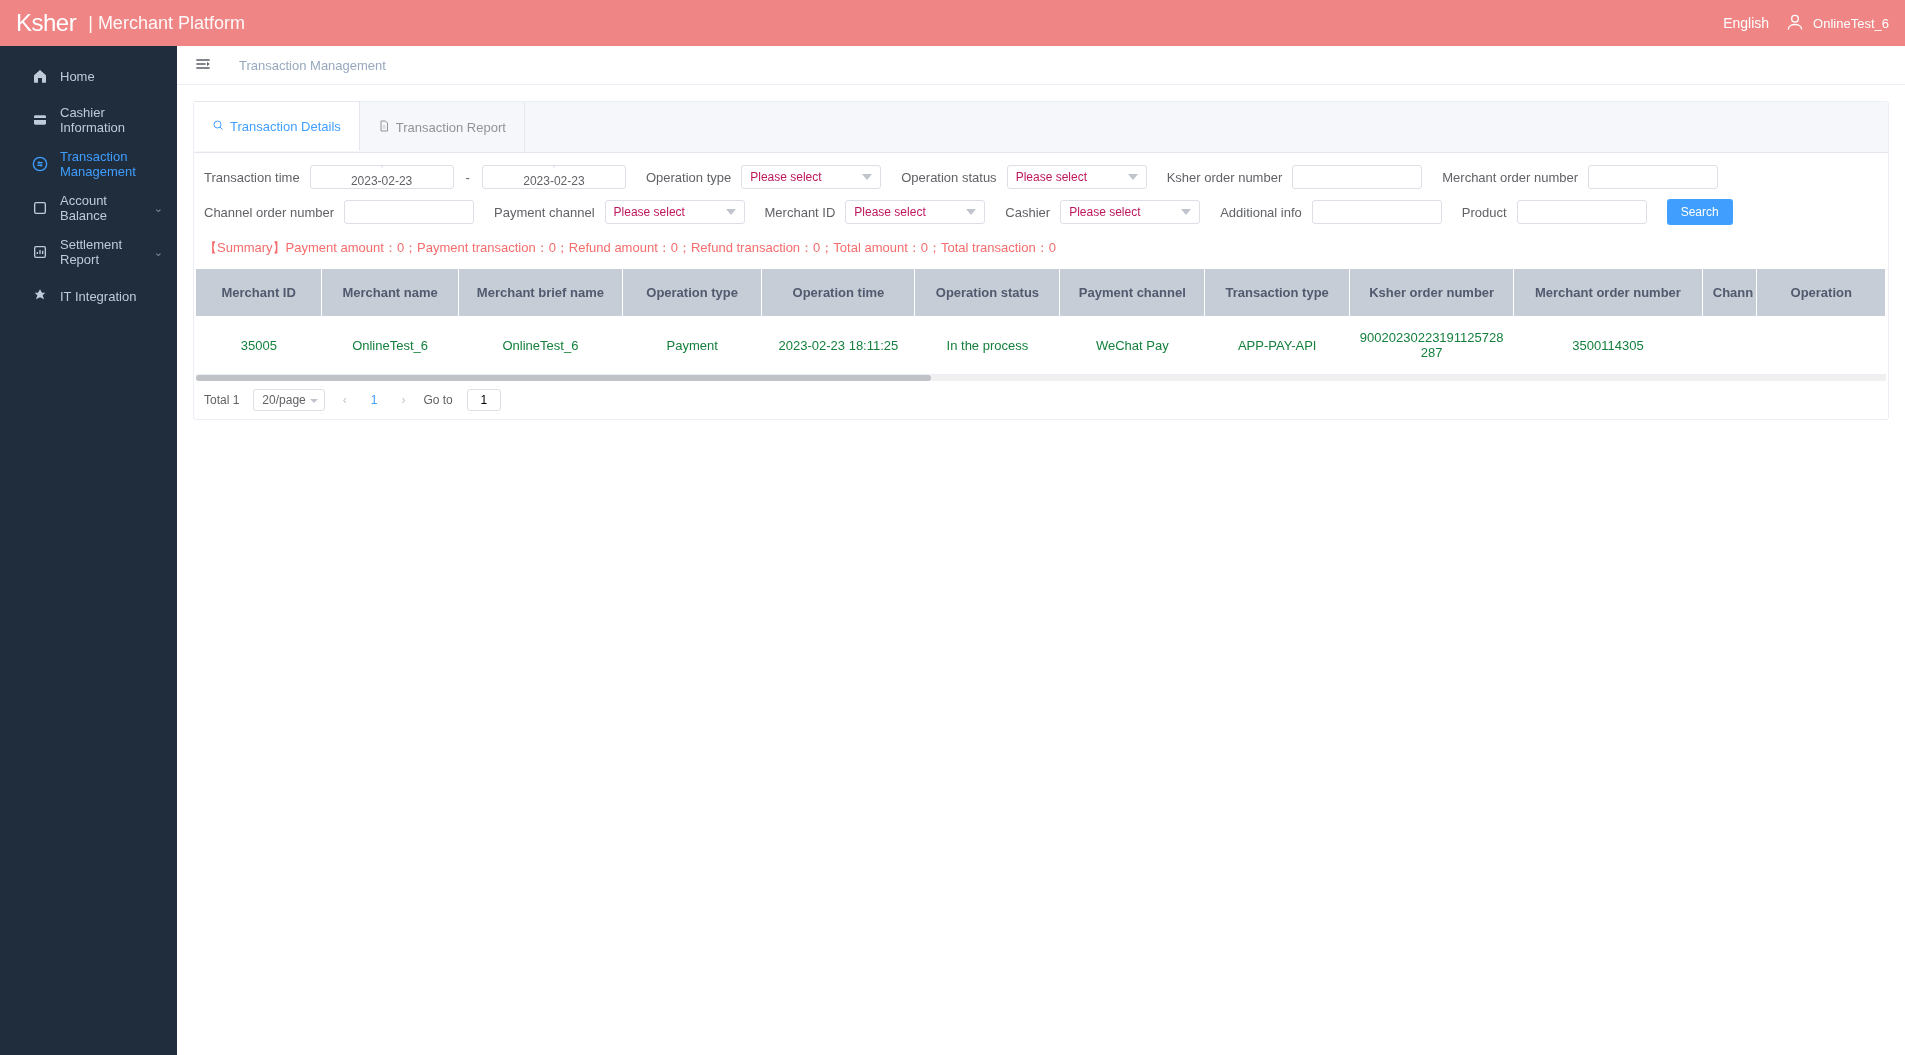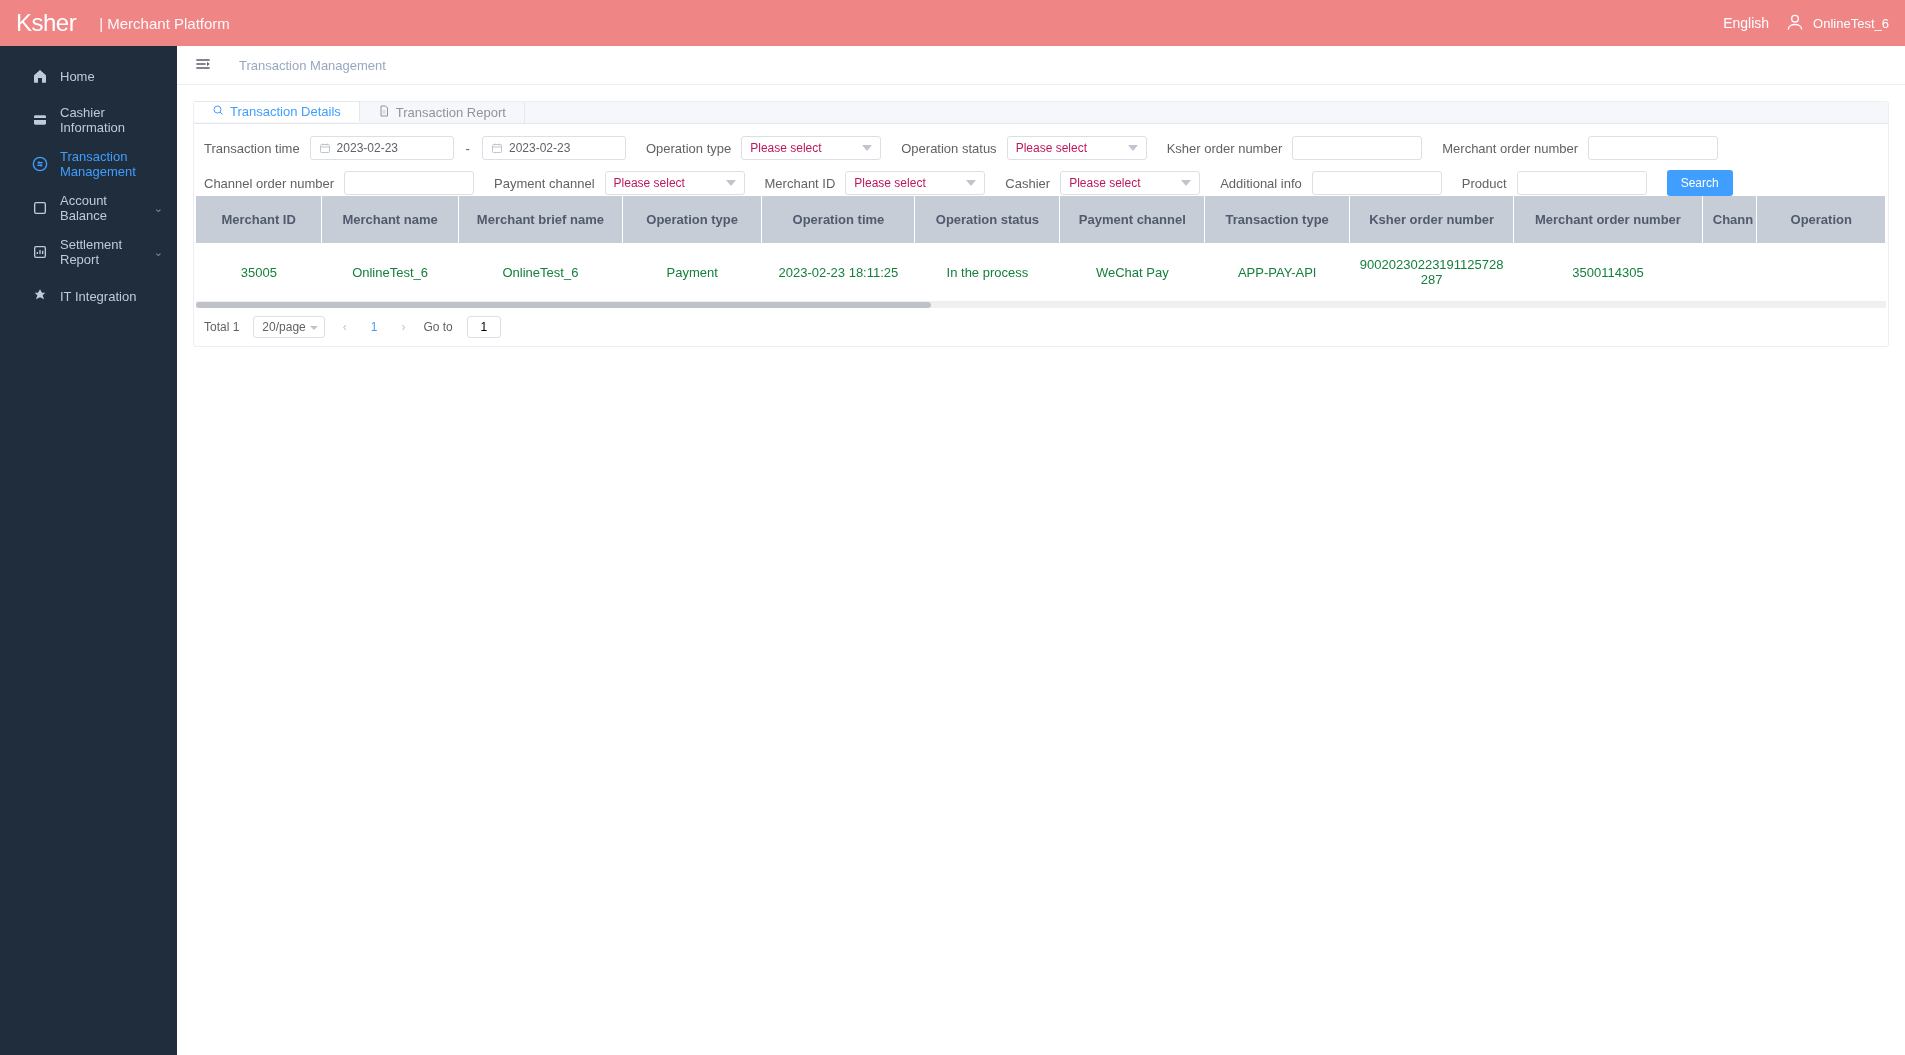--- a/index.html
+++ b/index.html
@@ -7,21 +7,21 @@
   
   .header {
     background: #ef8585;
     height: 46px;
     display: flex;
     align-items: center;
     padding: 0 16px;
     color: #fff;
   }
   .brand { font-size: 24px; font-weight: 500; letter-spacing: -0.5px; }
-  .brand-sub { font-size: 15px; font-weight: 300; margin-left: 23px; opacity: 0.95; }
+  .brand-sub { font-size: 18px; font-weight: 300; margin-left: 12px; opacity: 0.95; }
   .header-spacer { flex: 1; }
   .lang { font-size: 14px; margin-right: 16px; cursor: pointer; }
   .user-area { display: flex; align-items: center; gap: 8px; cursor: pointer; font-size: 13px; }
   .user-icon svg { width: 20px; height: 20px; fill: none; stroke: #fff; stroke-width: 1.6; }
   
   .layout { display: flex; height: calc(100vh - 46px); }
   
   .sidebar {
     width: 177px;
     background: #1f2d3d;
@@ -62,21 +62,21 @@
     background: #fff;
     border: 1px solid #ebeef5;
     border-radius: 3px;
   }
   .tabs {
     display: flex;
     background: #f5f7fa;
     border-bottom: 1px solid #e4e7ed;
   }
   .tab {
-    height: 21px;
+    height: 50px;
     padding: 0 18px;
     display: flex;
     align-items: center;
     gap: 6px;
     font-size: 13px;
     color: #909399;
     cursor: pointer;
     border-right: 1px solid #e4e7ed;
     background: #f5f7fa;
   }
@@ -97,21 +97,21 @@
     height: 24px;
     border: 1px solid #dcdfe6;
     border-radius: 3px;
     padding: 0 8px;
     font-size: 12px;
     color: #606266;
     background: #fff;
     display: inline-flex;
     align-items: center;
   }
-  .date-input { width: 144px; gap: 6px; color: #606266; }
+  .date-input { width: 144px; gap: 6px; color: #606266; flex-direction: column; }
   .date-input svg { width: 12px; height: 12px; fill: #c0c4cc; }
   .select { width: 140px; justify-content: space-between; color: #be185d; cursor: pointer; }
   .select svg { width: 10px; height: 10px; fill: #c0c4cc; }
   .input-plain { width: 130px; }
   .dash { margin: 0 2px; }
   .search-btn {
     background: #409eff;
     color: #fff;
     height: 26px;
     padding: 0 14px;
@@ -359,20 +359,21 @@
             <span class="filter-label">Additional info</span>
             <input class="input input-plain" style="">
           </div>
           <div class="filter-group">
             <span class="filter-label">Product</span>
             <input class="input input-plain" style="">
           </div>
           <button class="search-btn">Search</button>
         </div>
 
+        <div class="summary">【Summary】Payment amount：0；Payment transaction：0；Refund amount：0；Refund transaction：0；Total amount：0；Total transaction：0</div>
 
         <div class="table-wrap">
           <table class="table">
             <colgroup>
               <col style="width:92px">
                 <col style="width:100px">
                 <col style="width:120px">
               <col style="width:102px">
                 <col style="width:112px">
                 <col style="width:106px">

